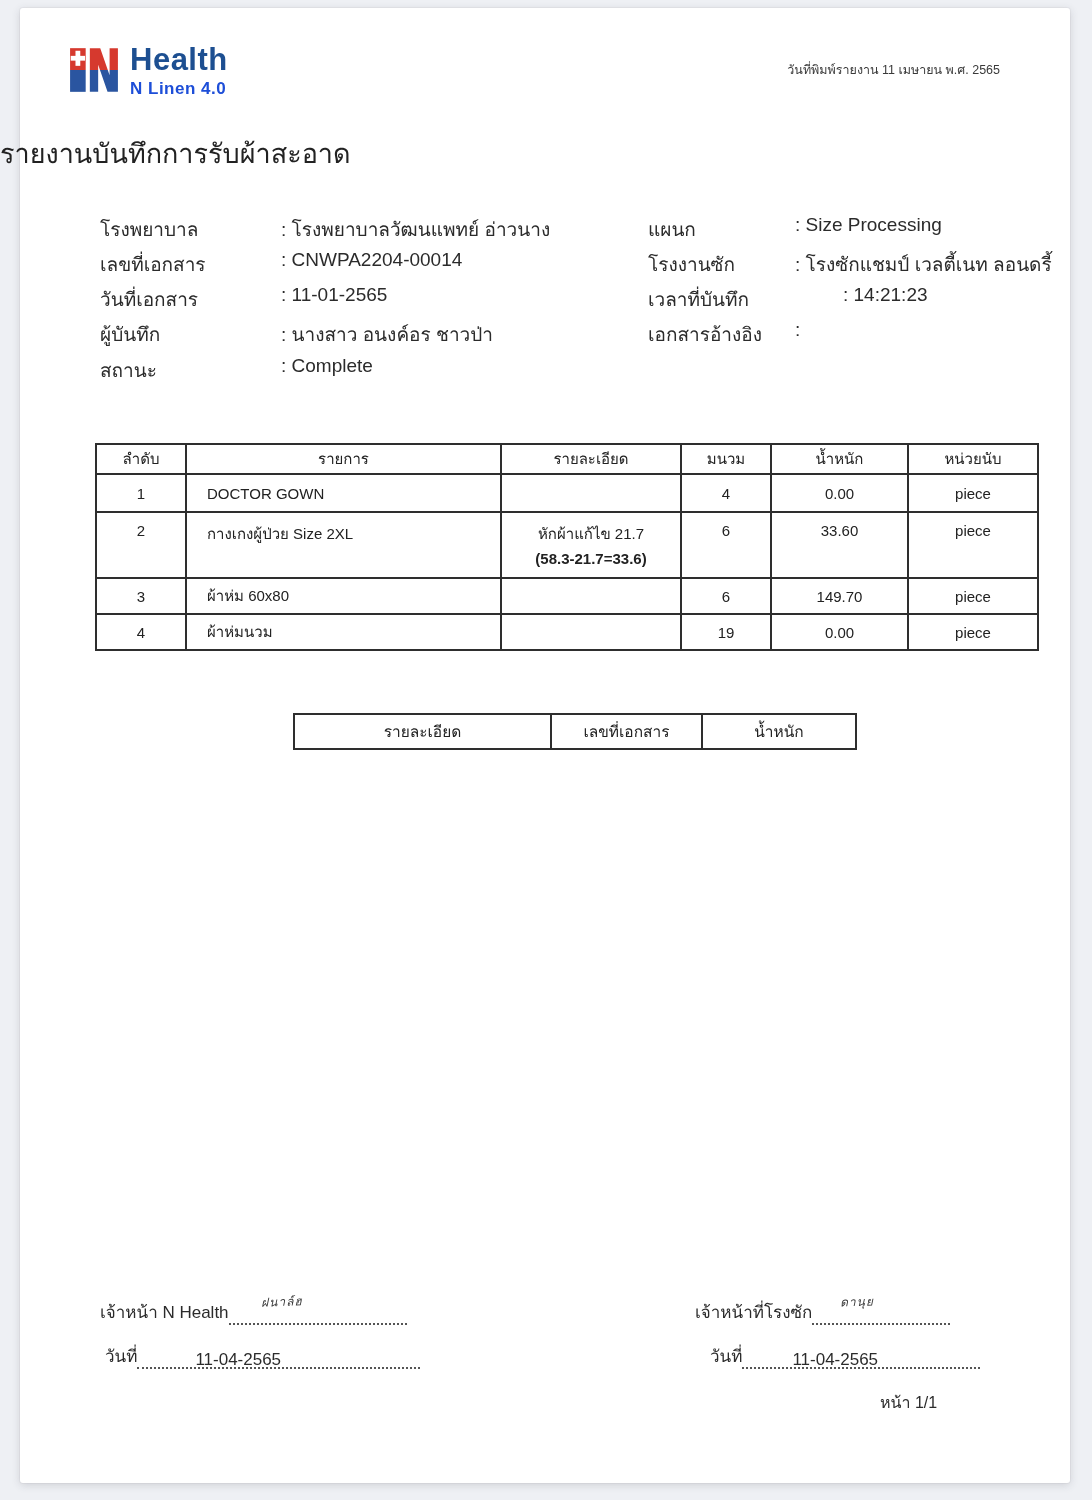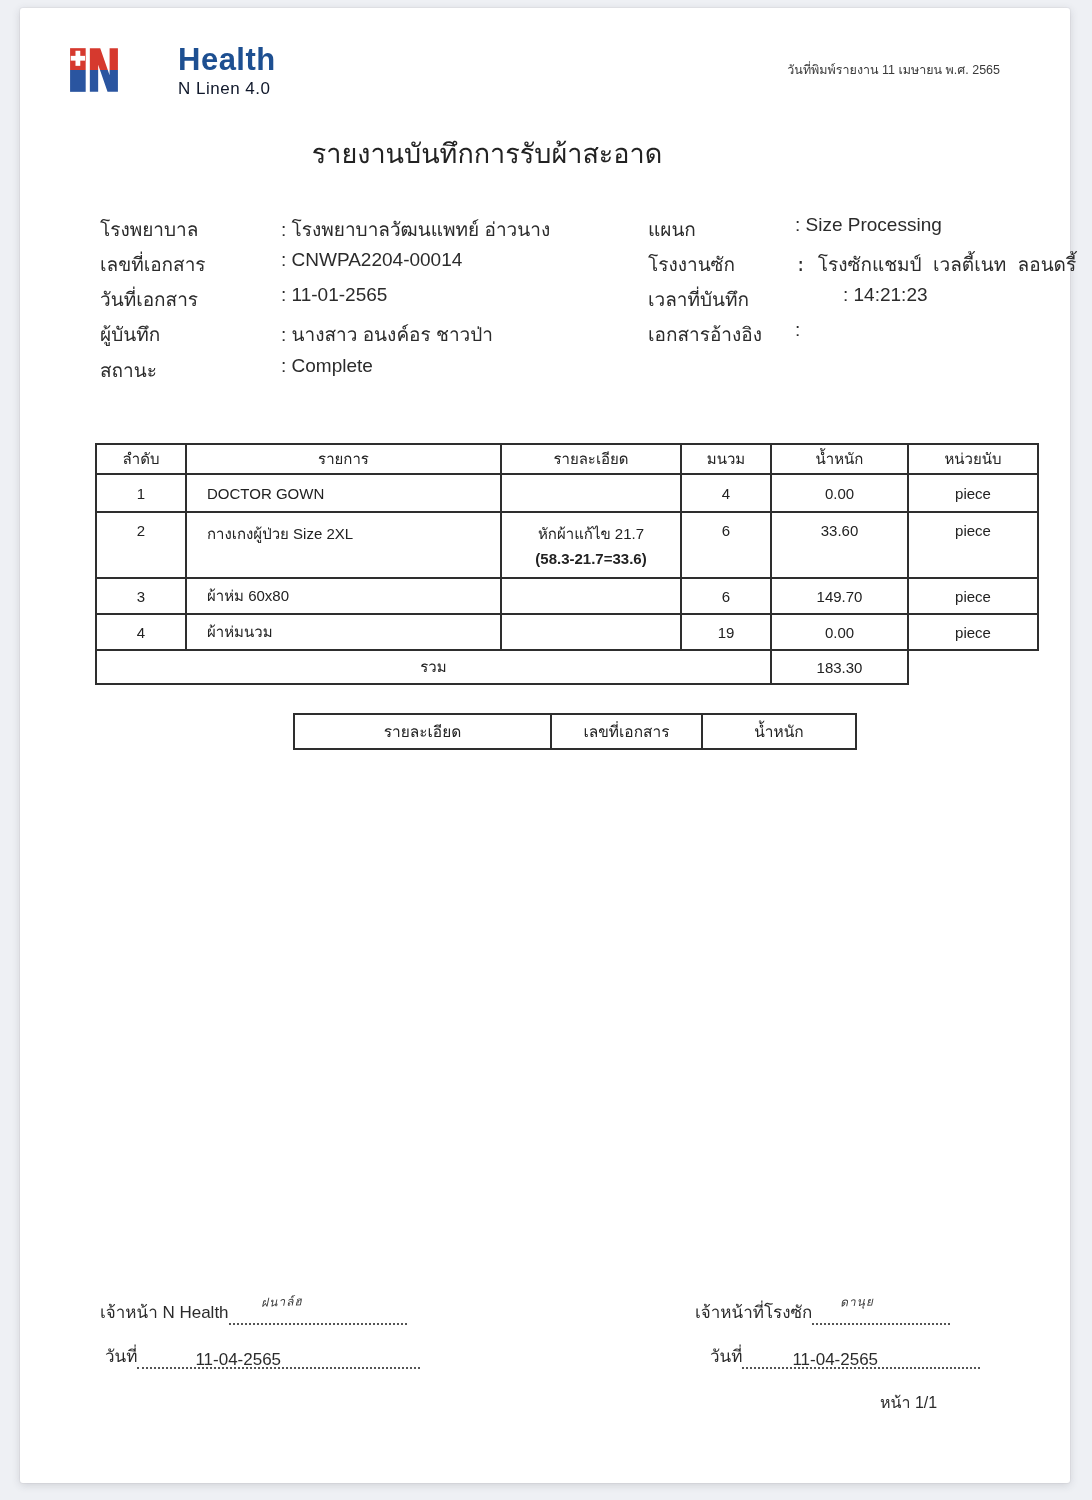--- a/index.html
+++ b/index.html
@@ -1,27 +1,27 @@
 <!DOCTYPE html>
 <html><head>
 <meta charset="utf-8">
 <style>
   * { margin:0; padding:0; box-sizing:border-box; }
   html,body { width:1092px; height:1500px; background:#eef0f4; font-family:"Liberation Sans","DejaVu Sans",sans-serif; color:#2b2b2b; overflow:hidden; }
   .page { position:absolute; left:20px; top:8px; width:1050px; height:1475px; background:#ffffff; border-radius:3px; box-shadow:0 2px 8px rgba(60,60,80,.18), 0 0 0 1px #e7e8ec; }
   .abs { position:absolute; }
 
   
-  .logo-wrap { left:70px; top:44px; display:flex; align-items:flex-start;gap:48px; }
+  .logo-wrap { left:70px; top:44px; display:flex; align-items:flex-start; }
   .logo-text { margin-left:12px; }
   .brand { font-size:31px; font-weight:bold; color:#1d4f91; letter-spacing:.5px; line-height:1.05; }
-  .subbrand { font-size:17px; font-weight:normal; color:#0f172a; letter-spacing:.5px; margin-top:2px; }
+  .subbrand { font-size:17px; font-weight:bold; color:#1d4ed8; letter-spacing:.5px; margin-top:2px; }
   .print-date { left:640px; top:60px; width:360px; text-align:right; font-size:12.5px; color:#3a3a3a; }
 
-  .title { left:0; top:132px; width:974px; text-align:center; font-size:27px; color:#222; }
+  .title { left:0; top:132px; width:974px; font-size:27px; color:#222; }
 
   
   .info-row { height:24px; font-size:19px; white-space:nowrap; }
   .info-label {}
   .info-value {}
 
   
   table { border-collapse:collapse; table-layout:fixed; font-size:15px; color:#222; }
   .items-table { position:absolute; left:95px; top:443px; width:942px; }
   .items-table td, .items-table th { border:2px solid #2e2e2e; font-weight:normal; text-align:center; vertical-align:middle; padding:2px 6px; }
@@ -95,21 +95,21 @@
   <span class="abs info-label" style="left:0;">สถานะ</span>
   <span class="abs info-value" style="left:181px;">: Complete</span>
 </div>
 
 <div class="abs info-row" style="left:648px; top:214px;">
   <span class="abs info-label" style="left:0;">แผนก</span>
   <span class="abs info-value" style="left:147px;">: Size Processing</span>
 </div>
 <div class="abs info-row" style="left:648px; top:249px;">
   <span class="abs info-label" style="left:0;">โรงงานซัก</span>
-  <span class="abs info-value" style="left:147px;font-family:Liberation Mono, monospace;">: โรงซักแชมป์ เวลตี้เนท ลอนดรี้</span>
+  <span class="abs info-value" style="left:147px;">: โรงซักแชมป์ เวลตี้เนท ลอนดรี้</span>
 </div>
 <div class="abs info-row" style="left:648px; top:284px;">
   <span class="abs info-label" style="left:0;">เวลาที่บันทึก</span>
   <span class="abs info-value" style="left:147px;margin-left:48px;">: 14:21:23</span>
 </div>
 <div class="abs info-row" style="left:648px; top:319px;">
   <span class="abs info-label" style="left:0;">เอกสารอ้างอิง</span>
   <span class="abs info-value" style="left:147px;">:</span>
 </div>
 
@@ -159,25 +159,20 @@
     <td>piece</td>
   </tr>
   <tr class="r4">
     <td>4</td>
     <td class="item-name">ผ้าห่มนวม</td>
     <td></td>
     <td>19</td>
     <td>0.00</td>
     <td>piece</td>
   </tr>
-  <tr class="total">
-    <td colspan="4">รวม</td>
-    <td>183.30</td>
-    <td class="ghost"></td>
-  </tr>
 </tbody>
   </table>
 
 <table class="summary-table">
   <colgroup>
     <col style="width:257px">
       <col style="width:151px">
       <col style="width:154px">
   </colgroup>
   <tbody>

